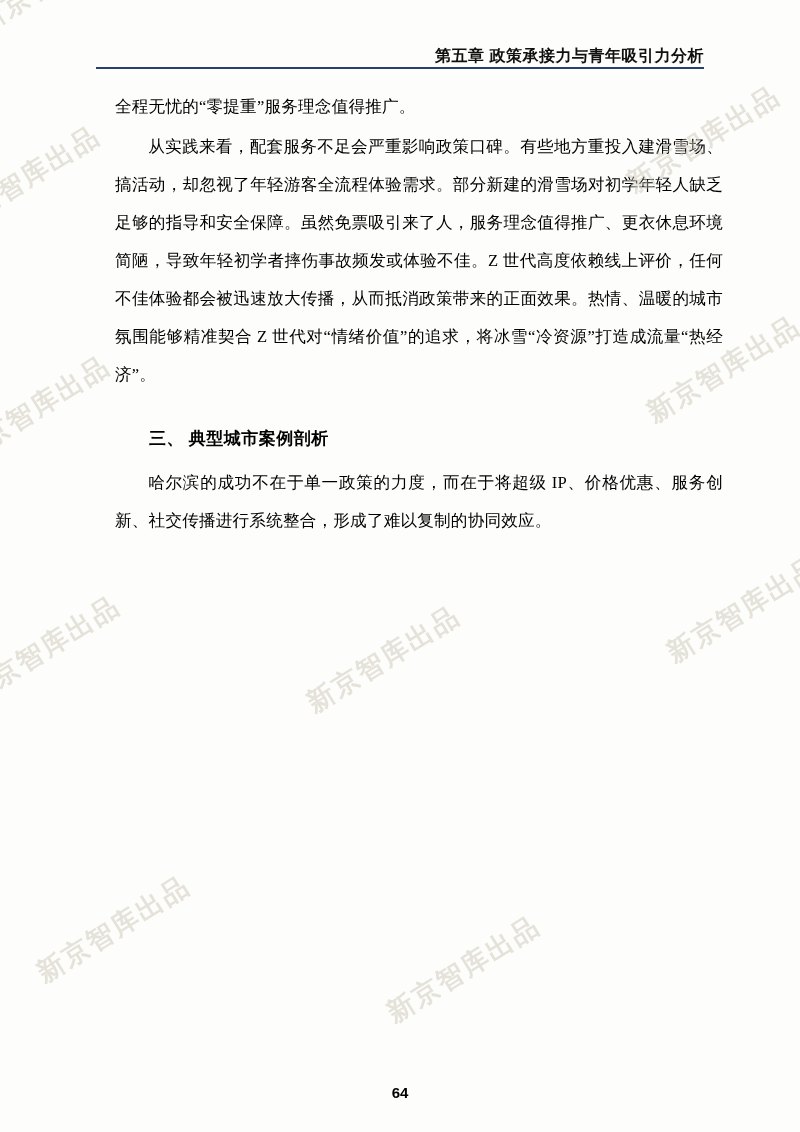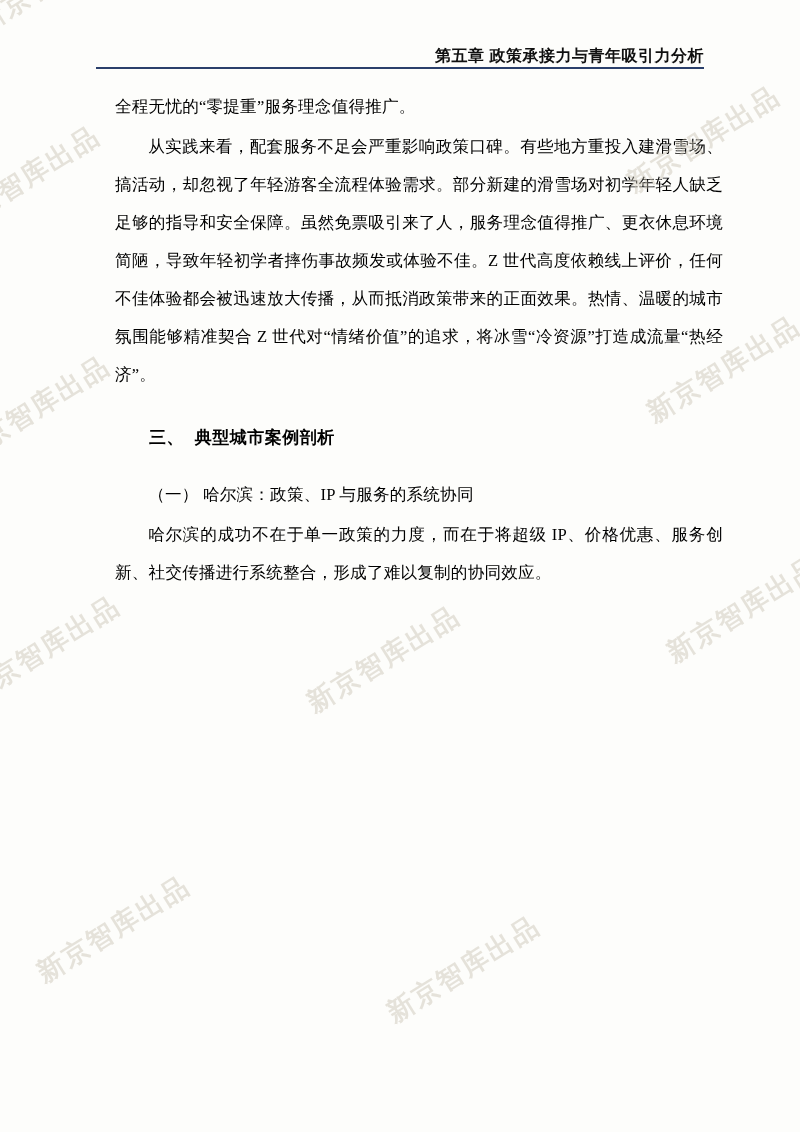--- a/index.html
+++ b/index.html
@@ -82,21 +82,21 @@
     text-align: justify;
     text-justify: inter-ideograph;
     letter-spacing: 0.2px;
   }
   p.indent { text-indent: 2em; }
 
   h3.section {
     margin: 26px 0 6px 0;
     font-size: 17px;
     font-weight: 700;
-    font-family: Liberation Mono, monospace;
+    font-family: Liberation Serif, serif;
     line-height: 38px;
     text-indent: 2em;
     letter-spacing: 0.5px;
   }
   h4.subsection {
     margin: 18px 0 2px 0;
     font-size: 16.6px;
     font-weight: 400;
     line-height: 38px;
     text-indent: 2em;
@@ -139,19 +139,21 @@
   <div class="header">
     <div class="header-title">第五章  政策承接力与青年吸引力分析</div>
     <div class="header-rule"></div>
   </div>
 
   <div class="content">
     <p class="para">全程无忧的“零提重”服务理念值得推广。</p>
     <p class="para indent">从实践来看，配套服务不足会严重影响政策口碑。有些地方重投入建滑雪场、搞活动，却忽视了年轻游客全流程体验需求。部分新建的滑雪场对初学年轻人缺乏足够的指导和安全保障。虽然免票吸引来了人，服务理念值得推广、更衣休息环境简陋，导致年轻初学者摔伤事故频发或体验不佳。Z 世代高度依赖线上评价，任何不佳体验都会被迅速放大传播，从而抵消政策带来的正面效果。热情、温暖的城市氛围能够精准契合 Z 世代对“情绪价值”的追求，将冰雪“冷资源”打造成流量“热经济”。</p>
 
     <h3 class="section">三、  典型城市案例剖析</h3>
-    <h4 class="subsection">（一）  哈尔滨：政策、IP 与服务的系统协同</h4>
 
     <p class="para indent">哈尔滨的成功不在于单一政策的力度，而在于将超级 IP、价格优惠、服务创新、社交传播进行系统整合，形成了难以复制的协同效应。</p>
   </div>
 
+  <div class="footer">
+    <span>64</span>
+  </div>
 
 </div>
 
 </body></html>

